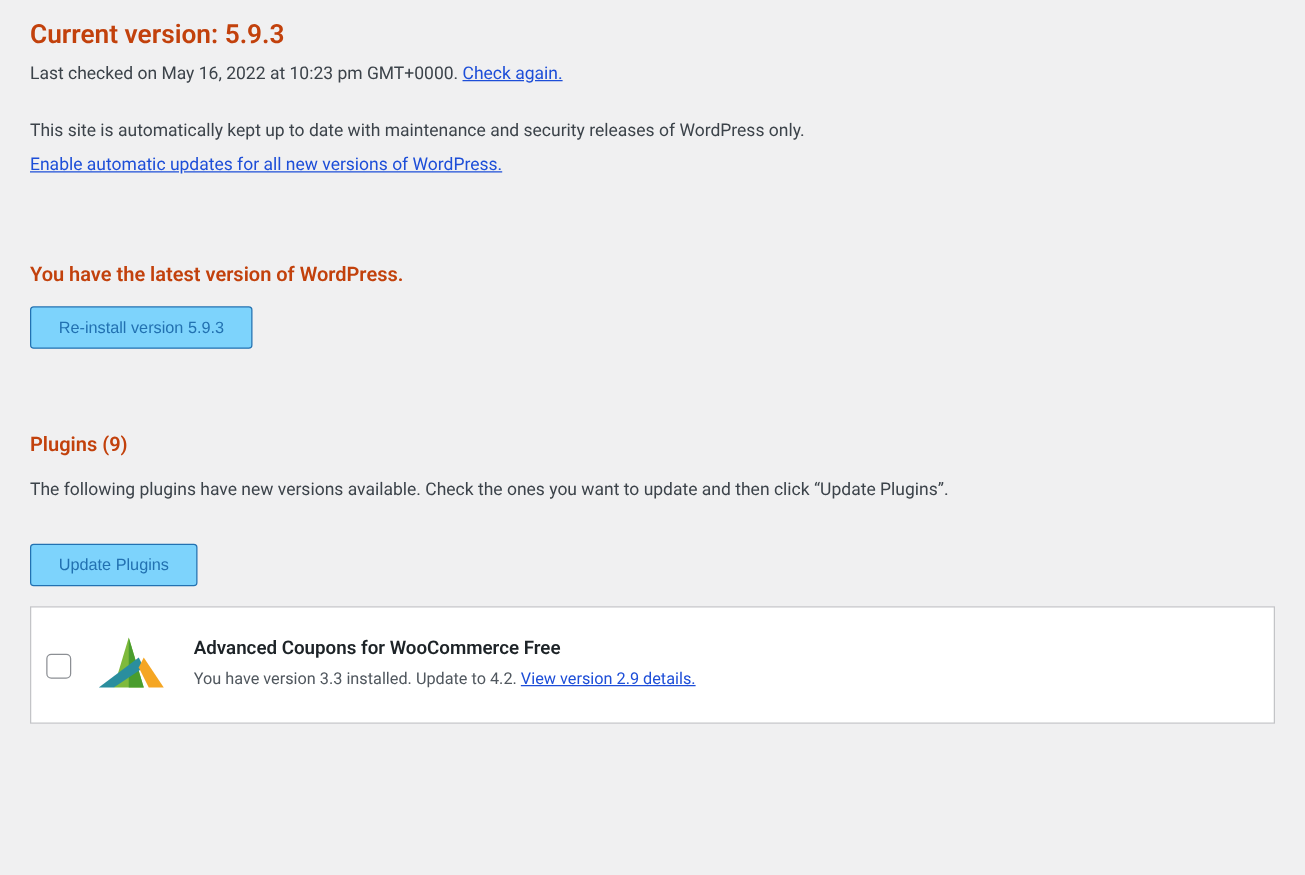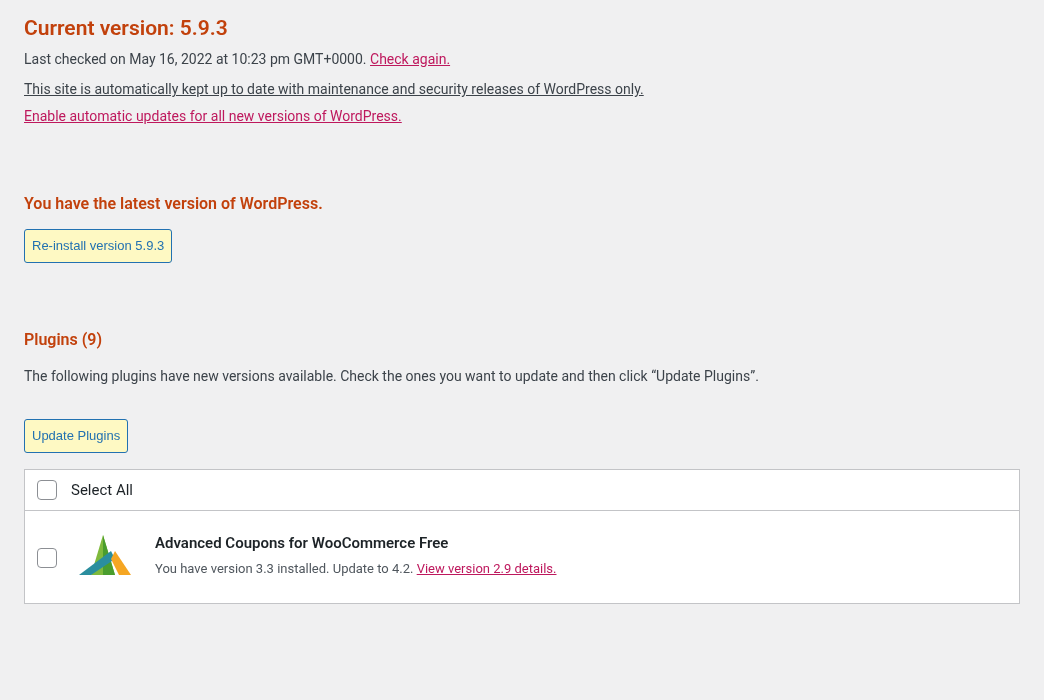--- a/index.html
+++ b/index.html
@@ -22,36 +22,36 @@
       margin-top: 67px;
       margin-bottom: 16px;
     }
     p {
       font-size: 14px;
       line-height: 1.6;
       color: #3c434a;
       margin-bottom: 4px;
     }
     a {
-      color: #be185d;
+      color: #1d4ed8;
       text-decoration: underline;
     }
     .btn {
       display: inline-block;
-      background: #fef9c3;
+      background: #7dd3fc;
       border: 1px solid #2271b1;
       color: #2271b1;
       font-size: 13px;
-      padding: 6px 7px;
+      padding: 6px 22px;
       border-radius: 3px;
       cursor: pointer;
       text-decoration: none;
       line-height: 1.5;
     }
-    .section-gap { margin-top: 8px; text-decoration: underline; }
+    .section-gap { margin-top: 24px; }
     .plugins-table {
       border: 1px solid #c3c4c7;
       background: #fff;
       margin-top: 16px;
       width: 100%;
     }
     .plugins-header {
       display: flex;
       align-items: center;
       padding: 10px 12px;
@@ -111,24 +111,20 @@
 </p>
 
 <h2 class="section">You have the latest version of WordPress.</h2>
 <button class="btn">Re-install version 5.9.3</button>
 
 <h2 class="section">Plugins (9)</h2>
 <p>The following plugins have new versions available. Check the ones you want to update and then click “Update Plugins”.</p>
 <button class="btn" style="margin-top:28px">Update Plugins</button>
 
 <div class="plugins-table">
-  <div class="plugins-header">
-    <div class="checkbox"></div>
-    <span class="select-all-label">Select All</span>
-  </div>
   <div class="plugins-row">
     <div class="checkbox" style="margin-top:2px"></div>
     <svg class="plugin-icon" viewBox="0 0 64 64">
       <polygon points="20,50 32,10 44,50" fill="#7fba3c"></polygon>
       <polygon points="32,10 44,50 32,50" fill="#4a9d2e"></polygon>
       <polygon points="8,50 40,26 44,34 20,50" fill="#2a8e9e"></polygon>
       <polygon points="44,26 60,50 48,50 40,34" fill="#f5a623"></polygon>
     </svg>
     <div class="plugin-info">
       <div class="plugin-title">Advanced Coupons for WooCommerce Free</div>

